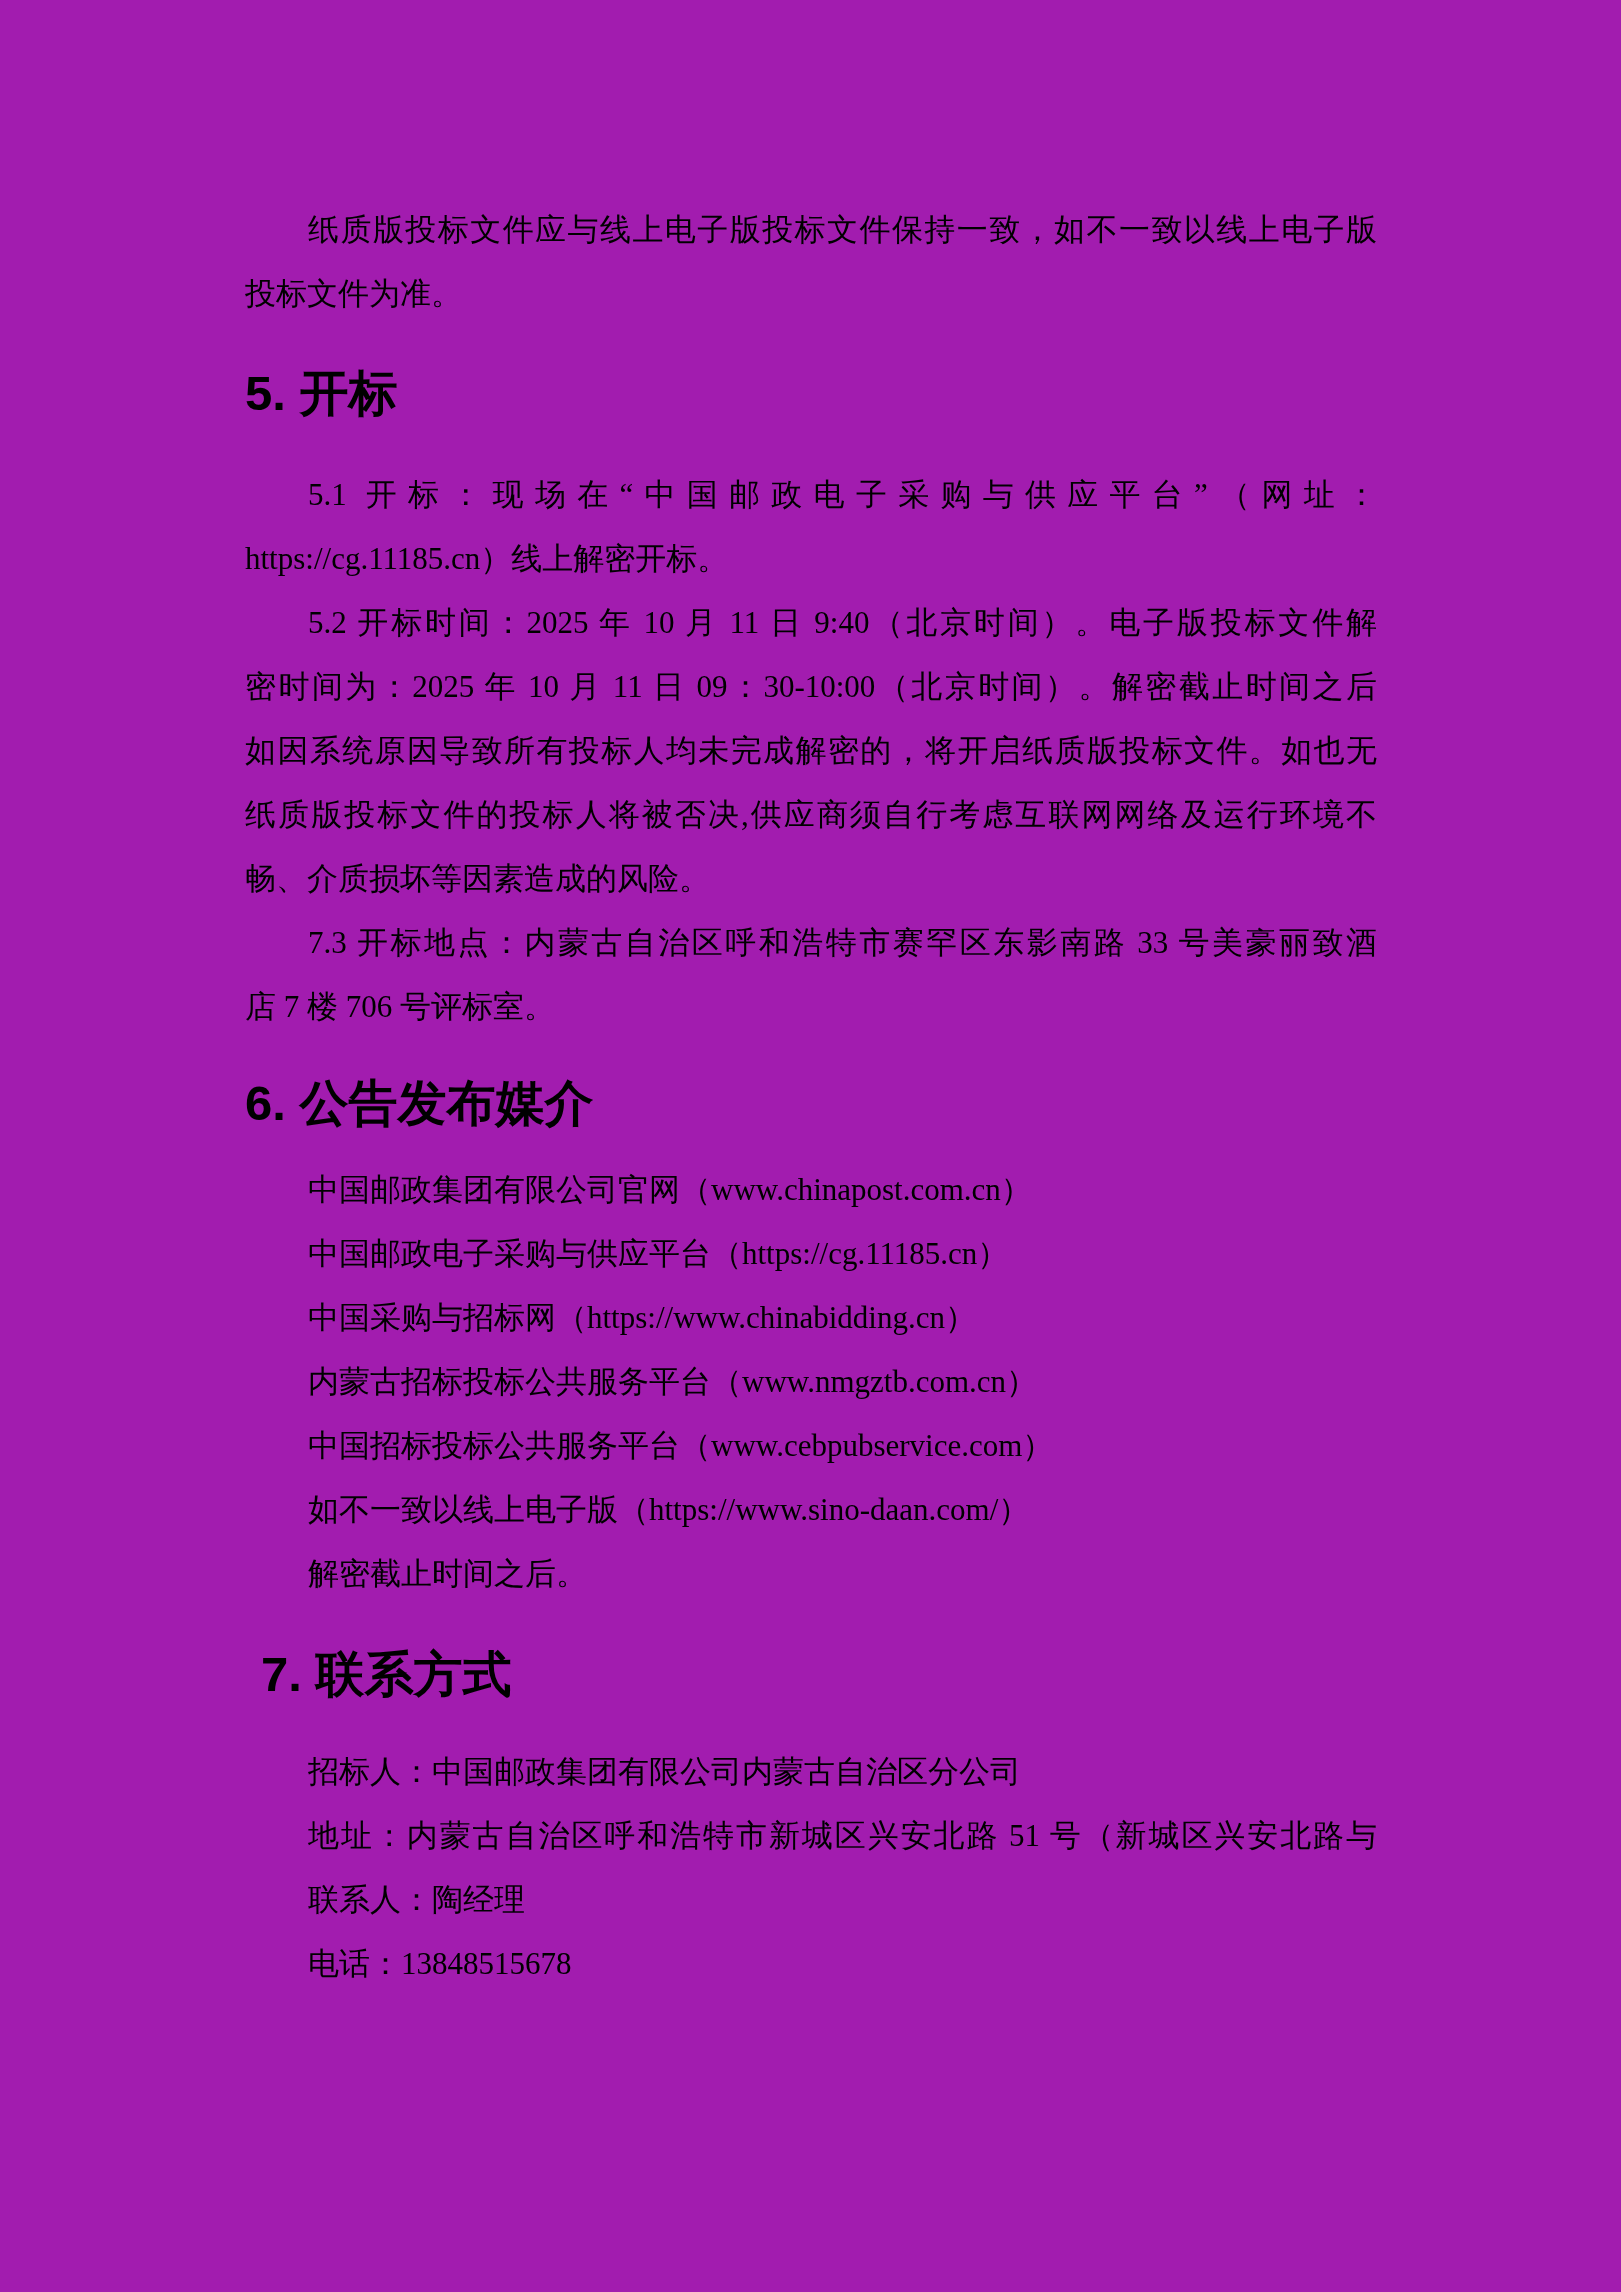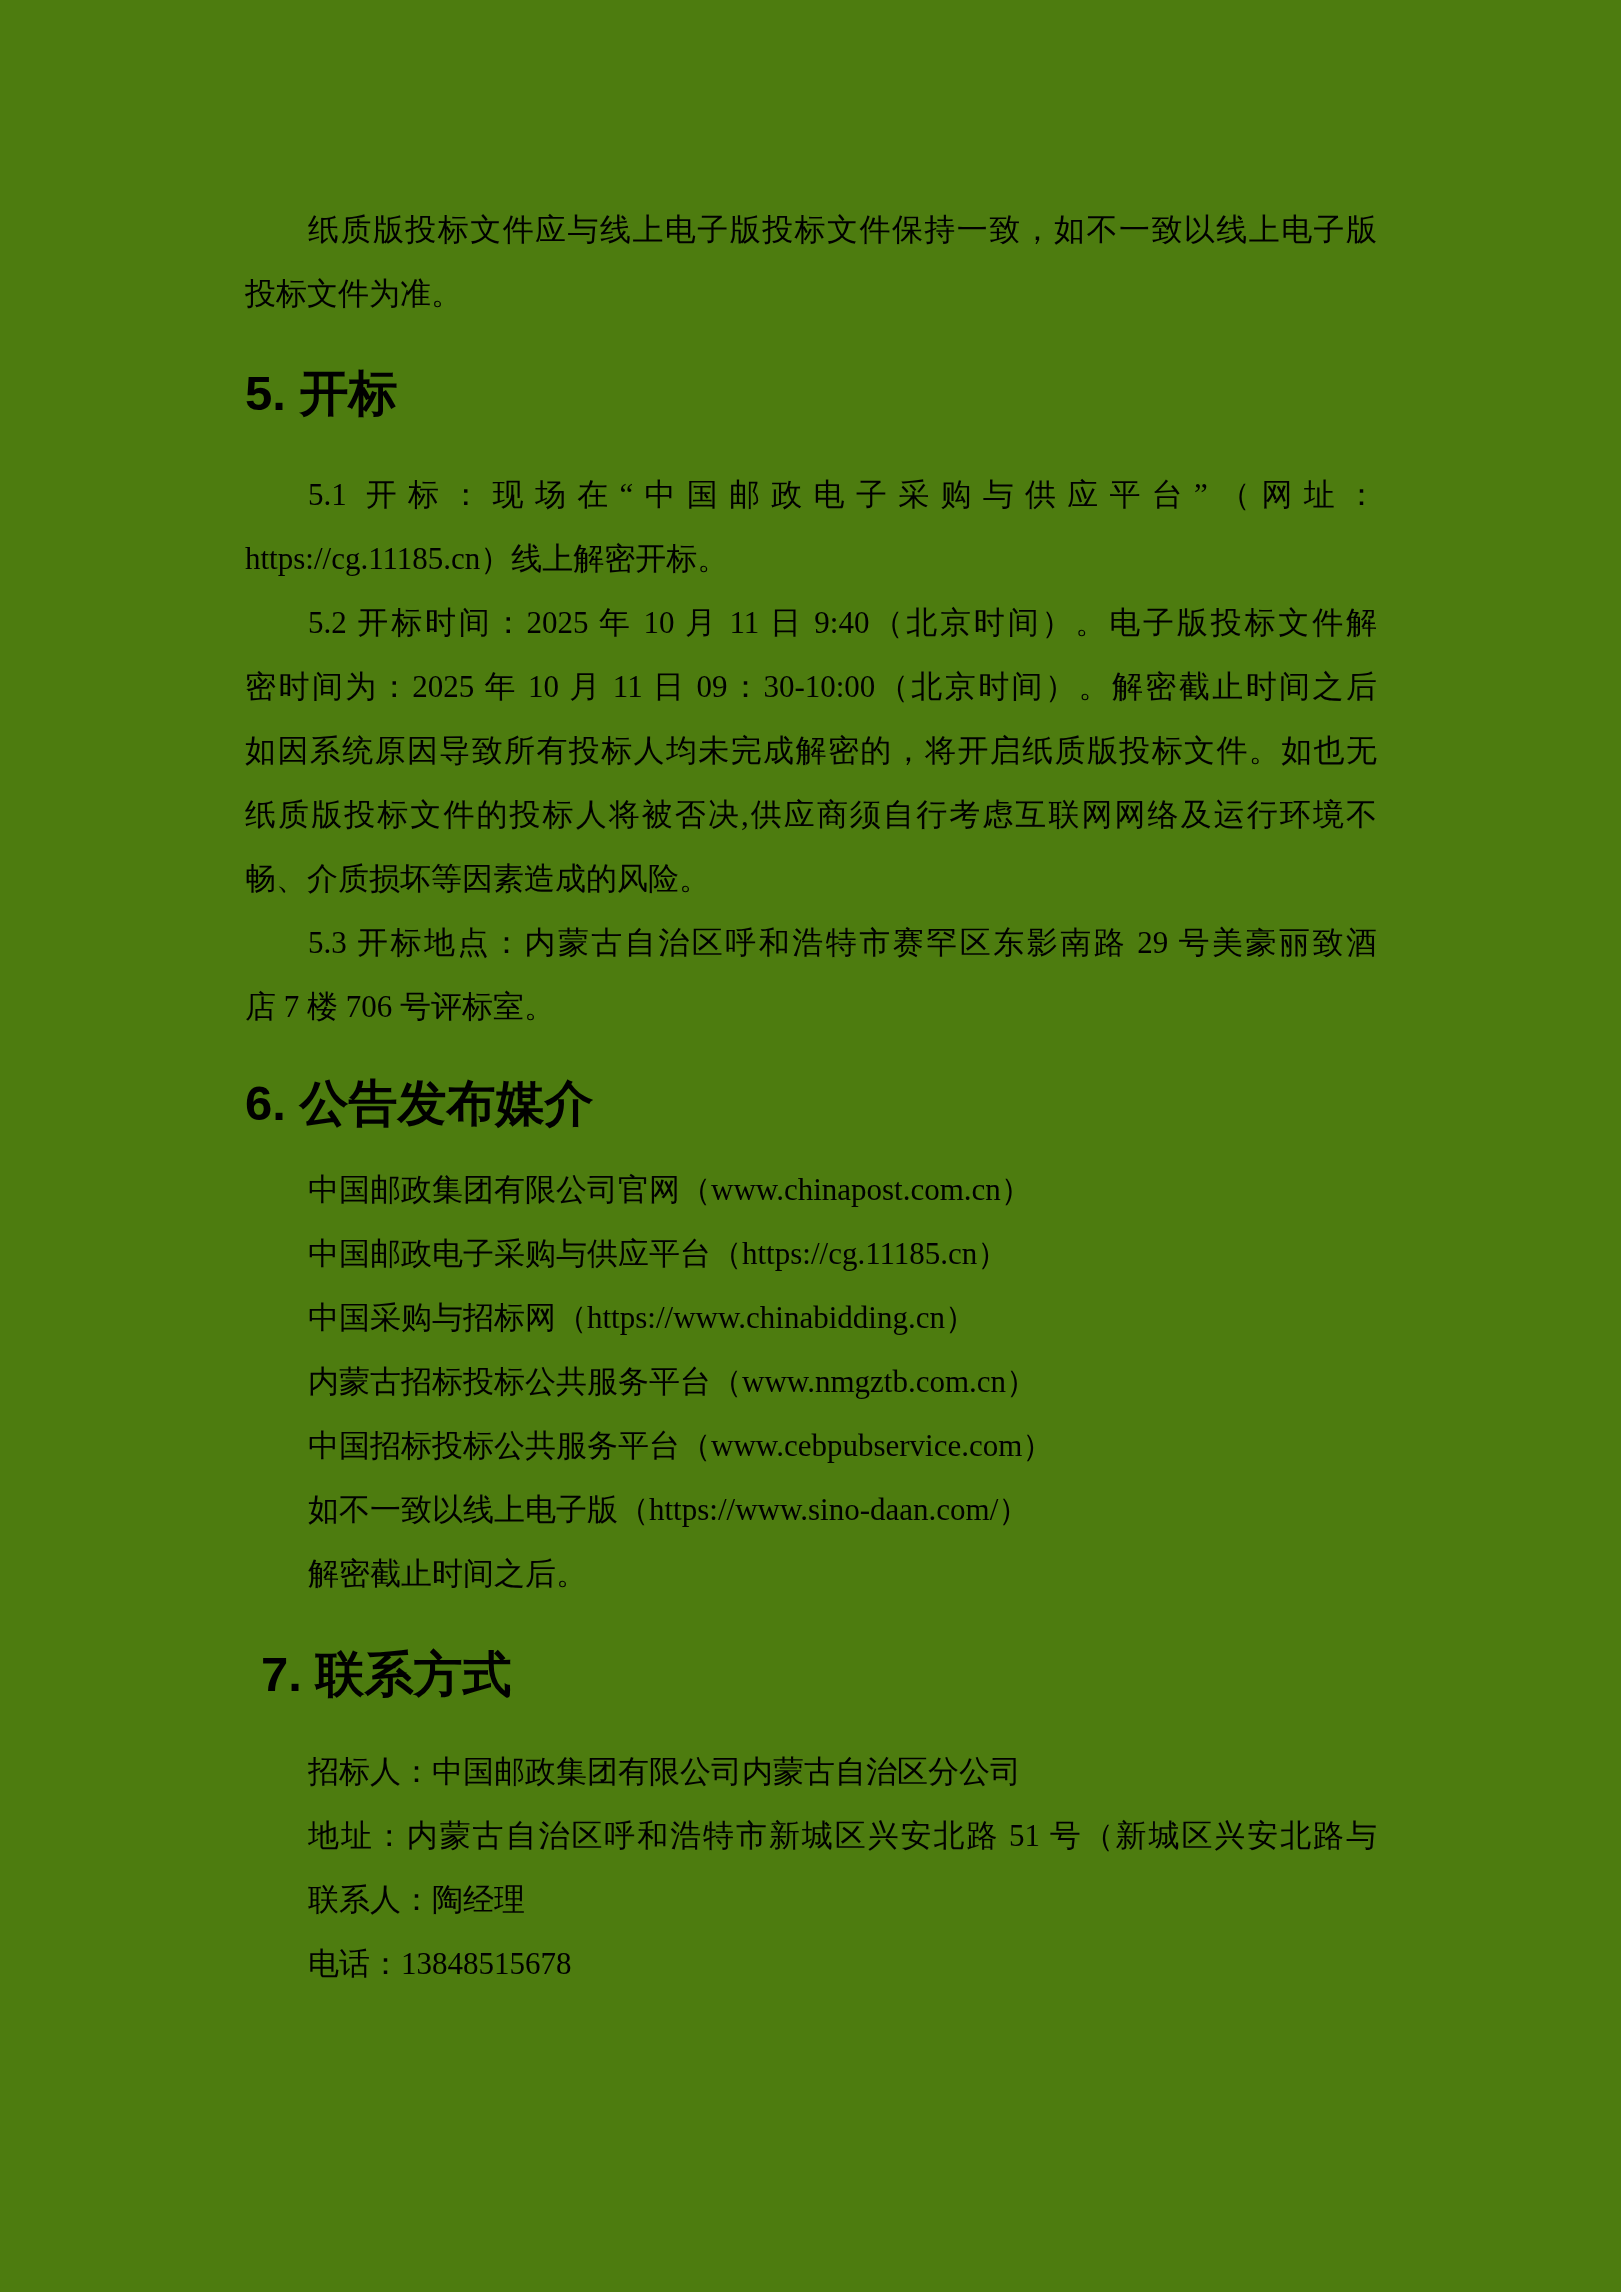--- a/index.html
+++ b/index.html
@@ -1,20 +1,20 @@
 <!DOCTYPE html>
 <html><head>
 <meta charset="utf-8">
 <style>
   html, body { margin: 0; padding: 0; background: #ffffff; }
   .page {
     position: relative;
     width: 1621px;
     height: 2293px;
-    background: #4d7c0f;
+    background: #a21caf;
     color: #000000;
     font-family: "Liberation Serif", "DejaVu Serif", serif;
     overflow: hidden;
   }
   .content {
     padding: 198px 244px 0 245px; 
   }
   .ln {
     font-size: 31px;
     height: 64px;
@@ -55,21 +55,21 @@
 
     <p class="ln fill ind">5.1 开标：现场在“中国邮政电子采购与供应平台”（网址：</p>
     <p class="ln">https://cg.11185.cn）线上解密开标。</p>
 
     <p class="ln fill ind">5.2 开标时间：2025 年 10 月 11 日 9:40（北京时间）。电子版投标文件解</p>
     <p class="ln fill">密时间为：2025 年 10 月 11 日 09：30-10:00（北京时间）。解密截止时间之后</p>
     <p class="ln fill">如因系统原因导致所有投标人均未完成解密的，将开启纸质版投标文件。如也无</p>
     <p class="ln fill">纸质版投标文件的投标人将被否决,供应商须自行考虑互联网网络及运行环境不</p>
     <p class="ln">畅、介质损坏等因素造成的风险。</p>
 
-    <p class="ln fill ind">5.3 开标地点：内蒙古自治区呼和浩特市赛罕区东影南路 29 号美豪丽致酒</p>
+    <p class="ln fill ind">7.3 开标地点：内蒙古自治区呼和浩特市赛罕区东影南路 33 号美豪丽致酒</p>
     <p class="ln">店 7 楼 706 号评标室。</p>
 
     <h2 class="hd h6">6. 公告发布媒介</h2>
 
     <p class="ln ind">中国邮政集团有限公司官网（www.chinapost.com.cn）</p>
     <p class="ln ind">中国邮政电子采购与供应平台（https://cg.11185.cn）</p>
     <p class="ln ind">中国采购与招标网（https://www.chinabidding.cn）</p>
     <p class="ln ind">内蒙古招标投标公共服务平台（www.nmgztb.com.cn）</p>
     <p class="ln ind">中国招标投标公共服务平台（www.cebpubservice.com）</p>
     <p class="ln ind">如不一致以线上电子版（https://www.sino-daan.com/）</p>

